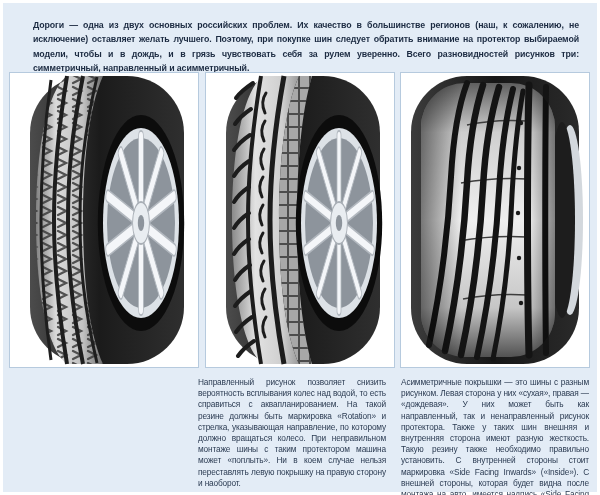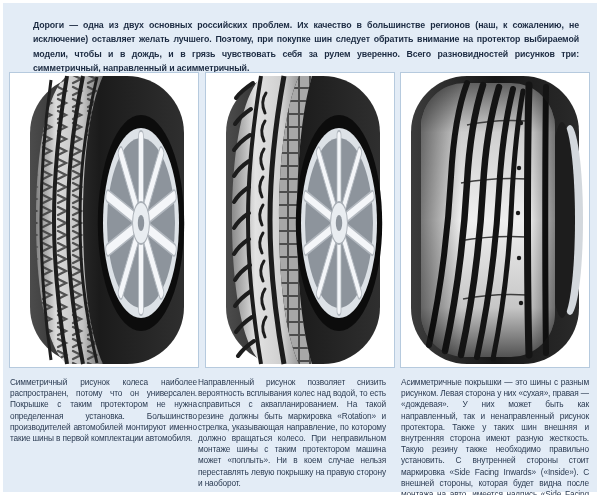--- a/index.html
+++ b/index.html
@@ -210,17 +210,16 @@
         <circle cx="120" cy="50" r="2.2"></circle>
         <circle cx="118" cy="95" r="2.2"></circle>
         <circle cx="117" cy="140" r="2.2"></circle>
         <circle cx="118" cy="185" r="2.2"></circle>
         <circle cx="120" cy="230" r="2.2"></circle>
       </g>
       <rect x="20" y="10" width="134" height="274" rx="44" fill="url(#cS)"></rect>
     </svg>
   </figure>
 
-  <p class="caption cap-1">Симметричный рисунок колеса наиболее распространен, потому что он универсален. Покрышке с таким протектором не нужна определенная установка. Большинство производителей автомобилей монтируют именно такие шины в первой комплектации автомобиля.</p>
   <p class="caption cap-2">Направленный рисунок позволяет снизить вероятность всплывания колес над водой, то есть справиться с аквапланированием. На такой резине должны быть маркировка «Rotation» и стрелка, указывающая направление, по которому должно вращаться колесо. При неправильном монтаже шины с таким протектором машина может «поплыть». Ни в коем случае нельзя переставлять левую покрышку на правую сторону и наоборот.</p>
   <p class="caption cap-3">Асимметричные покрышки — это шины с разным рисунком. Левая сторона у них «сухая», правая — «дождевая». У них может быть как направленный, так и ненаправленный рисунок протектора. Также у таких шин внешняя и внутренняя сторона имеют разную жесткость. Такую резину также необходимо правильно установить. С внутренней стороны стоит маркировка «Side Facing Inwards» («Inside»). С внешней стороны, которая будет видна после монтажа на авто, имеется надпись «Side Facing Out» («Outside»).</p>
 
 </div>
 
 </body></html>

